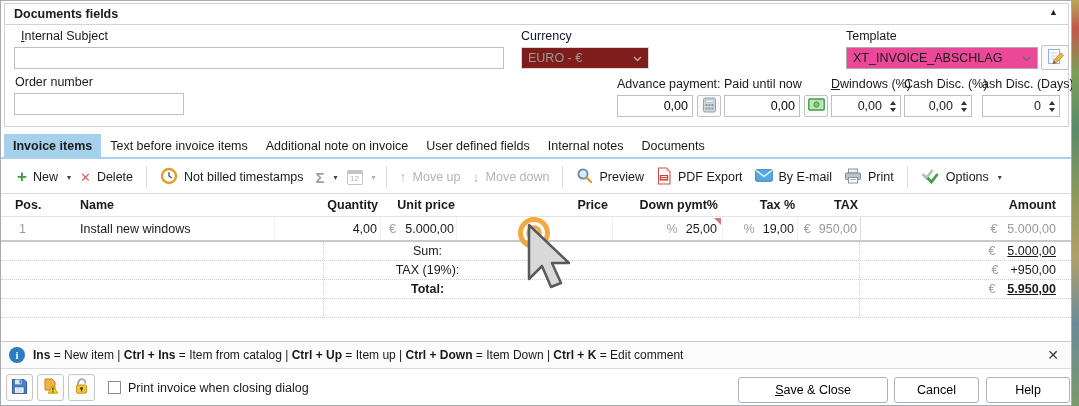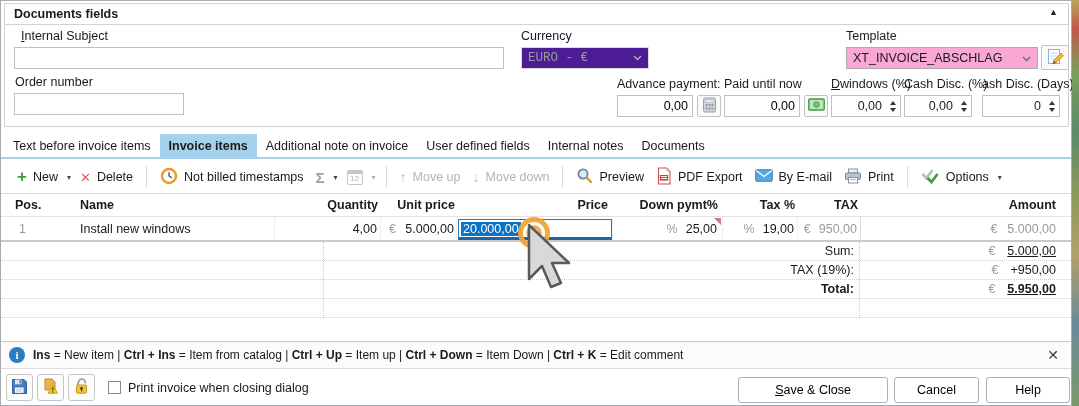--- a/index.html
+++ b/index.html
@@ -17,24 +17,24 @@
     border:1px solid #d2d2d2; }
   .gb-title { height:21px; border-bottom:1px solid #d2d2d2; font-weight:bold;
     padding:3px 0 0 9px; position:relative; }
   .collapse-btn { position:absolute; right:10px; top:3px; font-size:9px; color:#222; cursor:default; }
   .lbl { position:absolute; white-space:nowrap; }
   .lbl.dim { color:#0f172a; }
   .mn { text-decoration:underline; }
   .txt { position:absolute; height:22px; border:1px solid #c0c0c0; font:inherit;
     padding:0 4px; background:#fff; }
   .txt.num { text-align:right; }
-  .combo { position:absolute; height:22px; border:1px solid #adadad; background:#f9a8d4;
+  .combo { position:absolute; height:22px; border:1px solid #adadad; background:#ec4899;
     display:flex; align-items:center; padding:0 6px; }
   .combo .cval { flex:1; white-space:nowrap; overflow:hidden; }
-  .combo.disabled { background:#4c1d95; border-color:#d8d8d8; color:#9a9a9a;font-family:Liberation Mono, monospace; }
+  .combo.disabled { background:#7f1d1d; border-color:#d8d8d8; color:#9a9a9a; }
   .icon-btn { position:absolute; border:1px solid #c3c3c3; border-radius:2px; background:#fafafa;
     display:flex; align-items:center; justify-content:center; }
   .spin { position:absolute; height:22px; border:1px solid #c0c0c0; background:#fff;
     display:flex; align-items:stretch; }
   .spin .sval { flex:1; text-align:right; padding:3px 3px 0 0; }
   .spin .arrows { width:15px; display:flex; flex-direction:column; align-items:center;
     justify-content:center; gap:3px; }
   .arr-up { width:0; height:0; border-left:3px solid transparent; border-right:3px solid transparent;
     border-bottom:4px solid #333; }
   .arr-dn { width:0; height:0; border-left:3px solid transparent; border-right:3px solid transparent;
@@ -84,21 +84,21 @@
   .note-marker { position:absolute; right:1px; top:1px; width:0; height:0;
     border-left:7px solid transparent; border-top:7px solid #cc7a7a; }
 
   .price-editor { position:absolute; left:457px; top:218px; width:154px; height:21px;
     background:#fff; border:1px solid #2e75b6; border-bottom:3px solid #1f63a8;
     display:flex; align-items:center; padding-left:2px; }
   .sel { background:#0b72c6; color:#fff; padding:0 2px; }
 
   .totals { position:absolute; left:0; top:241px; width:1070px; }
   .trow { height:19px; display:flex; align-items:center; border-bottom:1px dotted #cfcfcf; }
-  .tlabel { width:858px; text-align:right; padding-right:5px; }
+  .tlabel { width:858px; text-align:center; padding-right:5px; }
   .tvalue { flex:1; display:flex; justify-content:flex-end; gap:12px; padding-right:15px; }
   .u { text-decoration:underline; }
   .bold { font-weight:bold; }
   .vdot { position:absolute; top:241px; height:76px; border-left:1px dotted #cfcfcf; }
 
   
   .statusbar { position:absolute; left:0; top:340px; width:1070px; height:27px;
     border-top:1px solid #c9c9c9; background:#fbfbfb; display:flex; align-items:center;
     padding:0 12px 0 8px; font-size:12px; }
   .info-circle { width:16px; height:16px; border-radius:50%; background:#2a7dc0; color:#fff;
@@ -206,22 +206,22 @@
     <div class="spin" style="left:977px;top:91px;width:78px">
       <span class="sval">0</span>
       <span class="arrows">
           <span class="arr-up"></span>
           <span class="arr-dn"></span>
         </span>
     </div>
   </div>
 
   <div class="tabbar">
+    <div class="tab active">Invoice items</div>
     <div class="tab">Text before invoice items</div>
-    <div class="tab active">Invoice items</div>
     <div class="tab">Additional note on invoice</div>
     <div class="tab">User defined fields</div>
     <div class="tab">Internal notes</div>
     <div class="tab">Documents</div>
   </div>
 
   <div class="toolbar">
     <div class="tbtn">
       <span class="glyph-plus">+</span>
       <span>New</span>
@@ -334,23 +334,20 @@
     <div class="cell c-taxv gray">
       <span class="sym">€</span>
       <span>950,00</span>
     </div>
     <div class="cell c-amt gray">
       <span class="sym">€</span>
       <span>5.000,00</span>
     </div>
   </div>
 
-  <div class="price-editor">
-    <span class="sel">20.000,00</span>
-  </div>
 
   <div class="totals">
     <div class="trow">
       <div class="tlabel">Sum:</div>
       <div class="tvalue">
           <span class="sym">€</span>
           <span class="u">5.000,00</span>
         </div>
     </div>
     <div class="trow">

